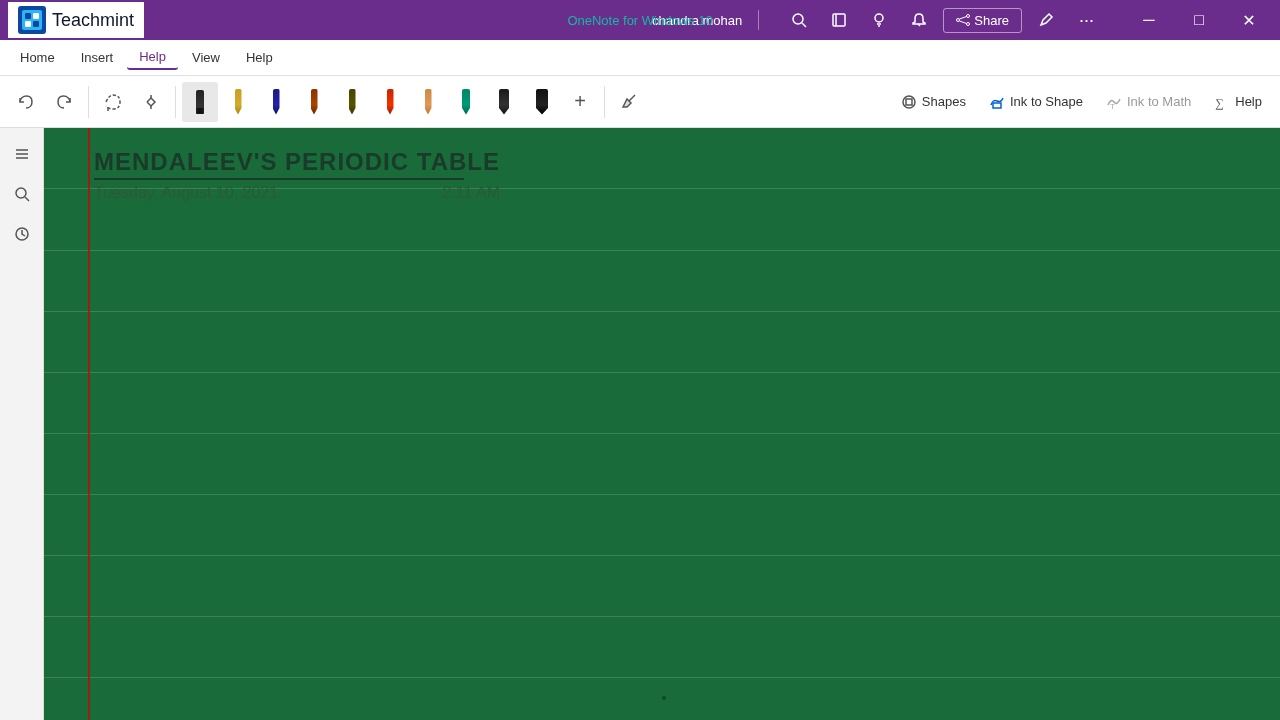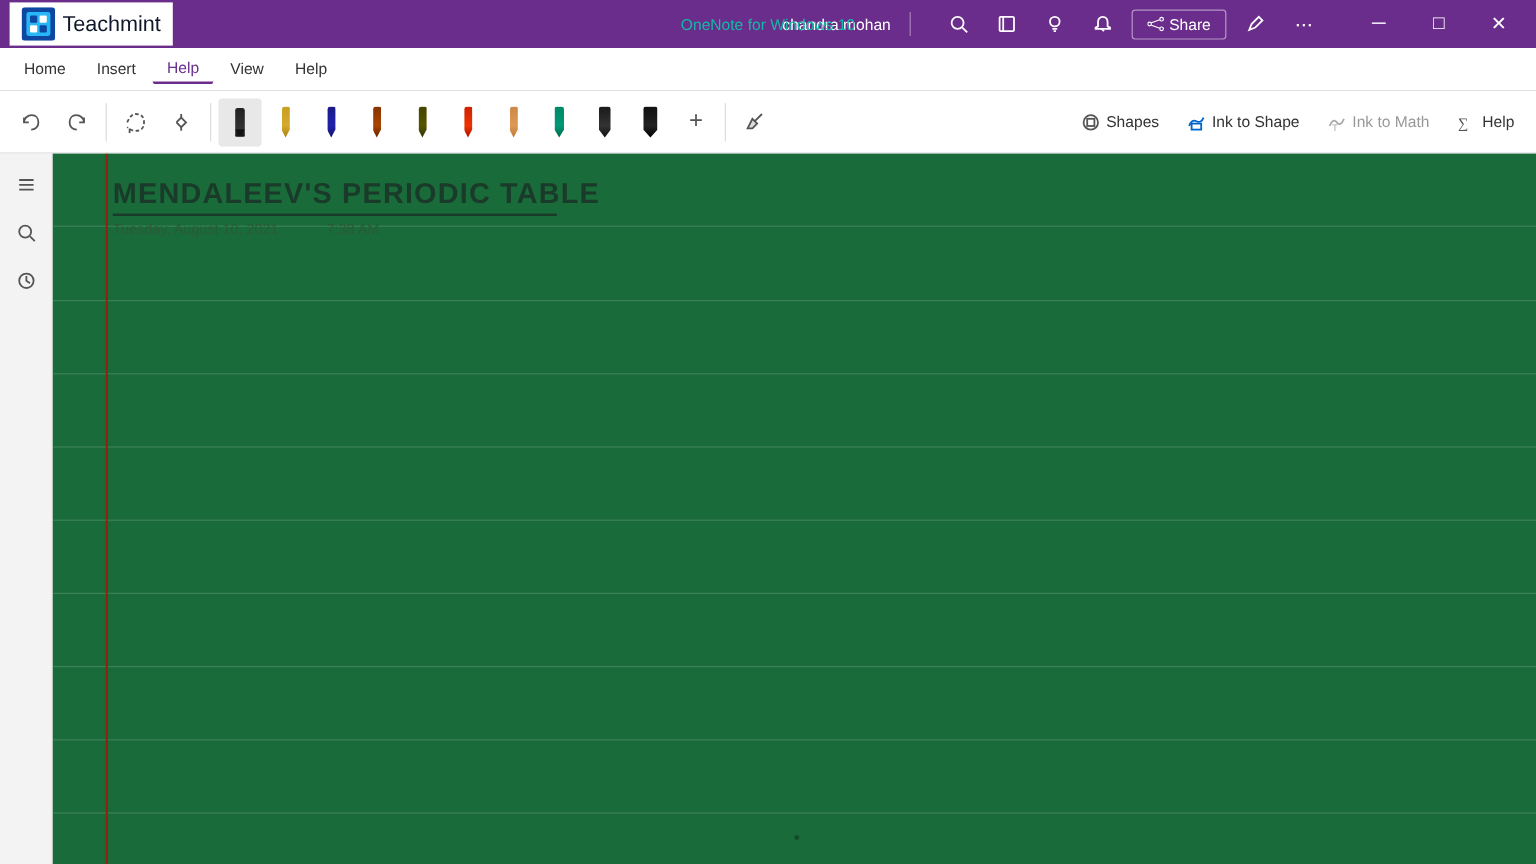--- a/index.html
+++ b/index.html
@@ -250,25 +250,26 @@
       color: #1a3a2a;
       letter-spacing: 1px;
     }
     #title-underline {
       width: 370px;
       height: 2px;
       background: #1a3a2a;
       margin-top: 2px;
     }
     #page-date {
-      font-size: 12px;
+      font-size: 16px;
       color: #2a5a3a;
       margin-top: 4px;
       display: flex;
       gap: 40px;
+      justify-content: space-between;
     }
 
     
     .page-dot {
       position: absolute;
       bottom: 20px;
       left: 50%;
       width: 4px;
       height: 4px;
       border-radius: 50%;
@@ -535,18 +536,18 @@
   <div class="h-line" style="top:488px;"></div>
   <div class="h-line" style="top:549px;"></div>
 
   <div class="margin-line"></div>
 
   <div id="page-title-area">
     <div id="page-title">MENDALEEV'S PERIODIC TABLE</div>
     <div id="title-underline"></div>
     <div id="page-date">
       <span>Tuesday, August 10, 2021</span>
-      <span>7:38 AM</span>
+      <span>2:11 AM</span>
     </div>
   </div>
 
   <div class="page-dot"></div>
 </div>
 
 </body></html>

